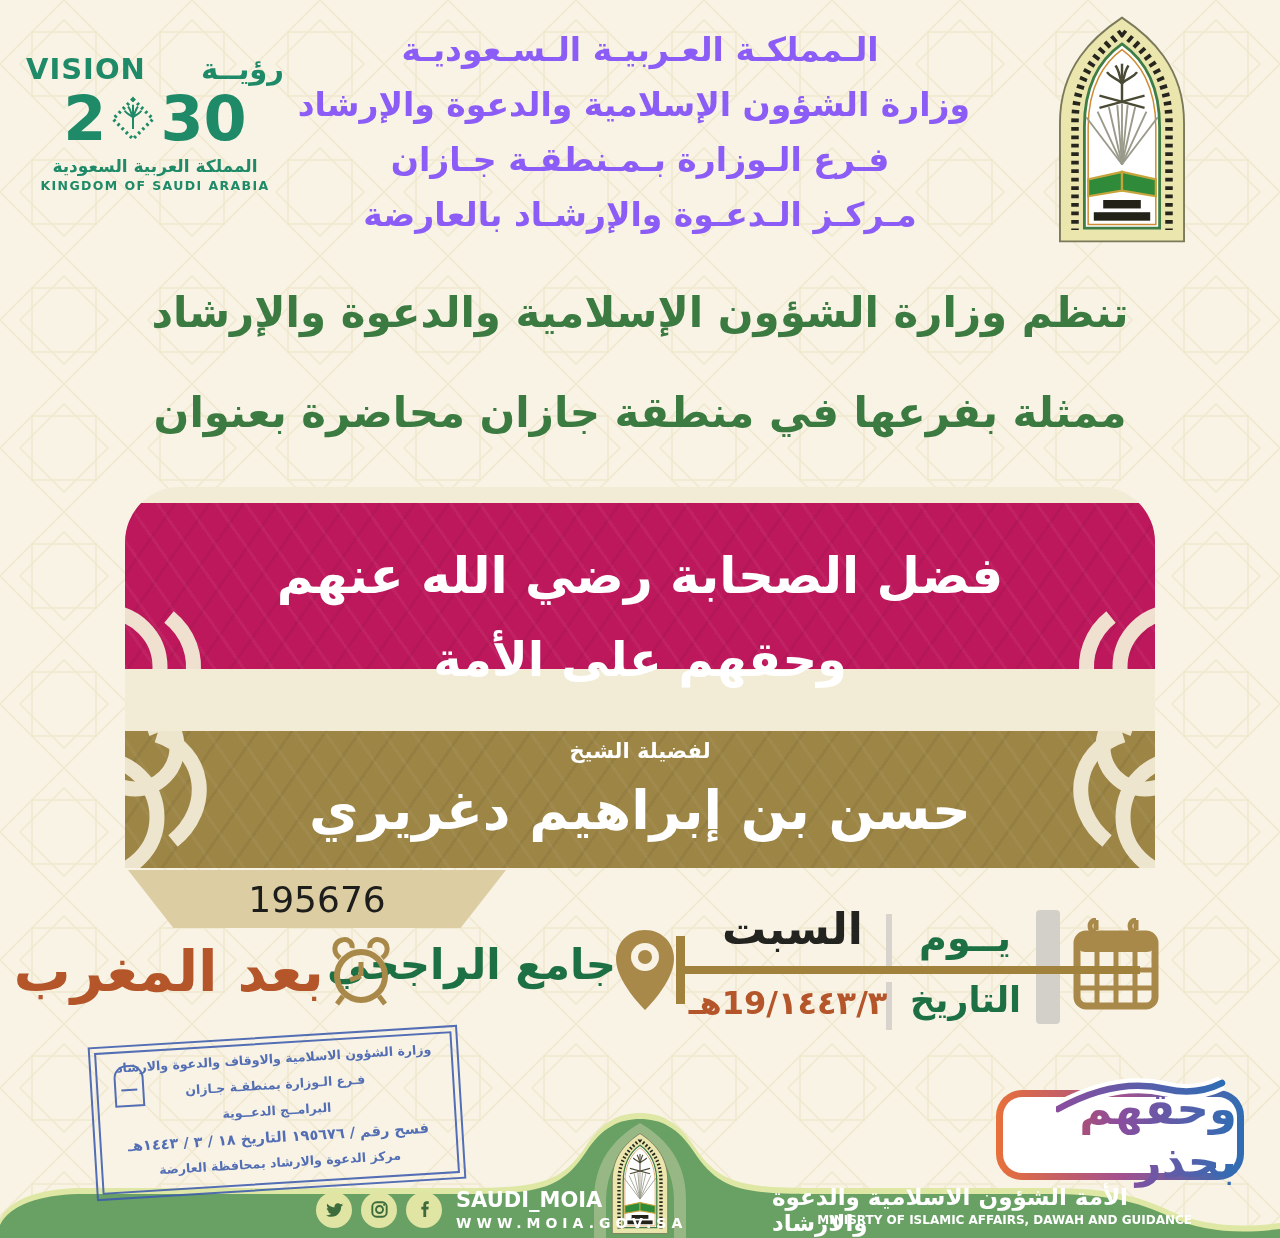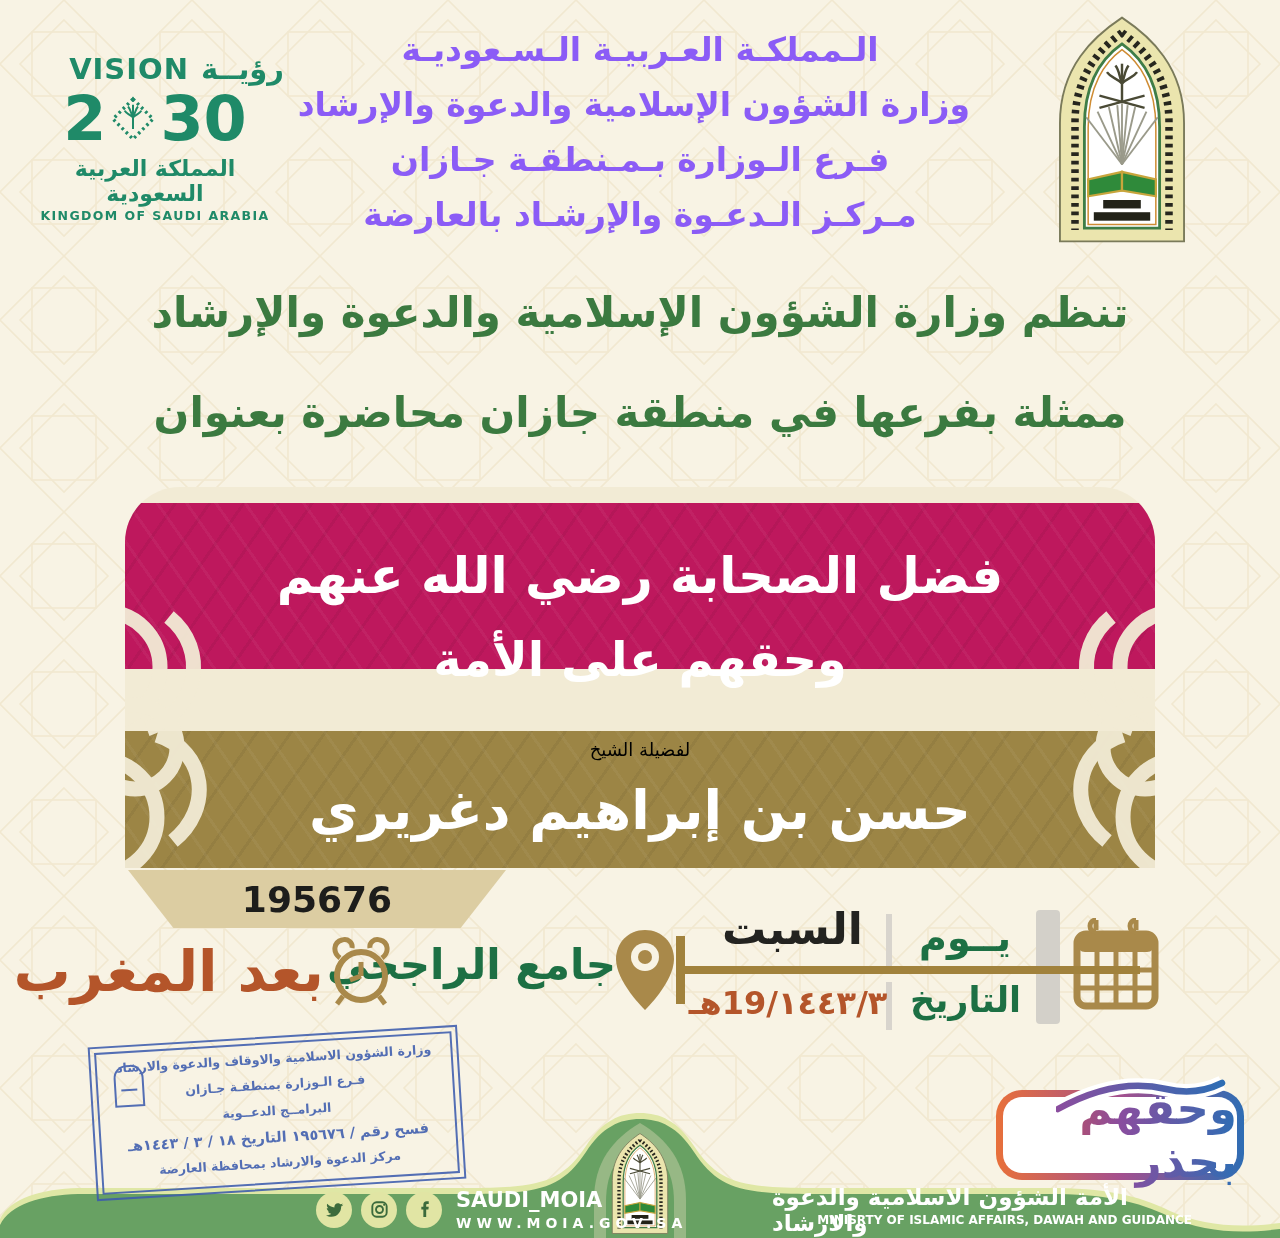--- a/index.html
+++ b/index.html
@@ -3,25 +3,25 @@
 <meta charset="utf-8">
 <style>
   html,body{margin:0;padding:0;background:#d8d4c8;}
   .poster{position:relative;width:1280px;height:1238px;margin:0 auto;overflow:hidden;
           background:#f8f3e4;font-family:"DejaVu Sans",sans-serif;direction:rtl;}
   .bg-pattern{position:absolute;inset:0;z-index:0;}
   .layer{position:absolute;z-index:2;}
 
   
   .vision{left:26px;top:52px;width:258px;text-align:center;color:#1f8a68;direction:ltr;}
-  .vision .row1{display:flex;justify-content:flex-end;align-items:center;gap:12px;
+  .vision .row1{display:flex;justify-content:space-between;align-items:center;gap:12px;
                 font-weight:bold;font-size:29px;letter-spacing:1px;}
   .vision .row2{display:flex;justify-content:center;align-items:center;gap:2px;
                 font-size:62px;font-weight:800;line-height:1;margin-top:2px;}
-  .vision .ar{font-size:22px;font-weight:bold;margin-top:6px;}
+  .vision .ar{font-size:17px;font-weight:bold;margin-top:6px;}
   .vision .en{font-size:12.5px;font-weight:bold;letter-spacing:1.4px;margin-top:2px;}
 
   .hdr-text{top:22px;left:50%;transform:translateX(-50%);width:660px;text-align:center;
             color:#8b5cf6;font-weight:bold;}
   .hdr-text div{font-size:33px;line-height:55px;white-space:nowrap;}
 
   .moia-top{left:1028px;top:12px;}
 
   
   .intro1,.intro2{left:0;width:100%;text-align:center;color:#3b7a40;font-weight:bold;font-size:42px;}
@@ -32,33 +32,33 @@
            overflow:hidden;background:#f2ebd5;}
   .green-banner{position:absolute;left:0;top:16px;width:100%;height:166px;background:#be185d;}
   .green-banner::after,.gold-banner::after{content:"";position:absolute;inset:0;
      background:repeating-linear-gradient(55deg,rgba(255,255,255,.045) 0 3px,transparent 3px 24px),
                 repeating-linear-gradient(-55deg,rgba(0,0,0,.05) 0 3px,transparent 3px 28px);}
   .gold-banner{position:absolute;left:0;top:244px;width:100%;height:137px;background:#9c8545;}
   .banner-t1{position:absolute;top:44px;width:100%;text-align:center;color:#fff;
              font-size:50px;font-weight:bold;z-index:3;}
   .banner-t2{position:absolute;top:128px;width:100%;text-align:center;color:#fff;
              font-size:48px;font-weight:bold;z-index:3;}
-  .gold-hon{position:absolute;top:8px;width:100%;text-align:center;color:#000000;
-            font-size:18px;font-weight:normal;z-index:3;}
+  .gold-hon{position:absolute;top:8px;width:100%;text-align:center;color:#ffffff;
+            font-size:21px;font-weight:bold;z-index:3;}
   .gold-name{position:absolute;top:48px;width:100%;text-align:center;color:#fff;
              font-size:54px;font-weight:bold;z-index:3;}
   .orn{position:absolute;z-index:2;opacity:.95;}
   .orn.l{left:-48px;top:92px;} .orn.r{right:-48px;top:92px;transform:scaleX(-1);}
 
   
   .ribbon{left:128px;top:870px;width:378px;height:58px;background:#dccda2;
           clip-path:polygon(0 0,100% 0,88% 100%,12% 100%);
           display:flex;align-items:center;justify-content:center;gap:16px;direction:rtl;}
   .ribbon .lab{color:#e32220;font-size:33px;font-weight:bold;}
-  .ribbon .num{color:#1d1d1b;font-size:36px;font-weight:bold;direction:ltr;}
+  .ribbon .num{color:#1d1d1b;font-size:36px;font-weight:normal;direction:ltr;}
 
   
   .det{position:absolute;z-index:2;font-weight:bold;text-align:center;}
   .grn{color:#1d7044;} .brn{color:#b4552a;} .blk{color:#232320;}
   .cal-icon{left:1072px;top:918px;}
   .gray-bar{left:1036px;top:910px;width:24px;height:114px;background:#d3d0c9;border-radius:4px;}
   .day-label{left:900px;top:916px;width:130px;font-size:38px;}
   .sep1{left:886px;top:914px;width:6px;height:52px;background:#d8d4cd;}
   .day-value{left:700px;top:903px;width:185px;font-size:44px;}
   .gold-line{left:682px;top:966px;width:458px;height:8px;background:#a1823c;}

